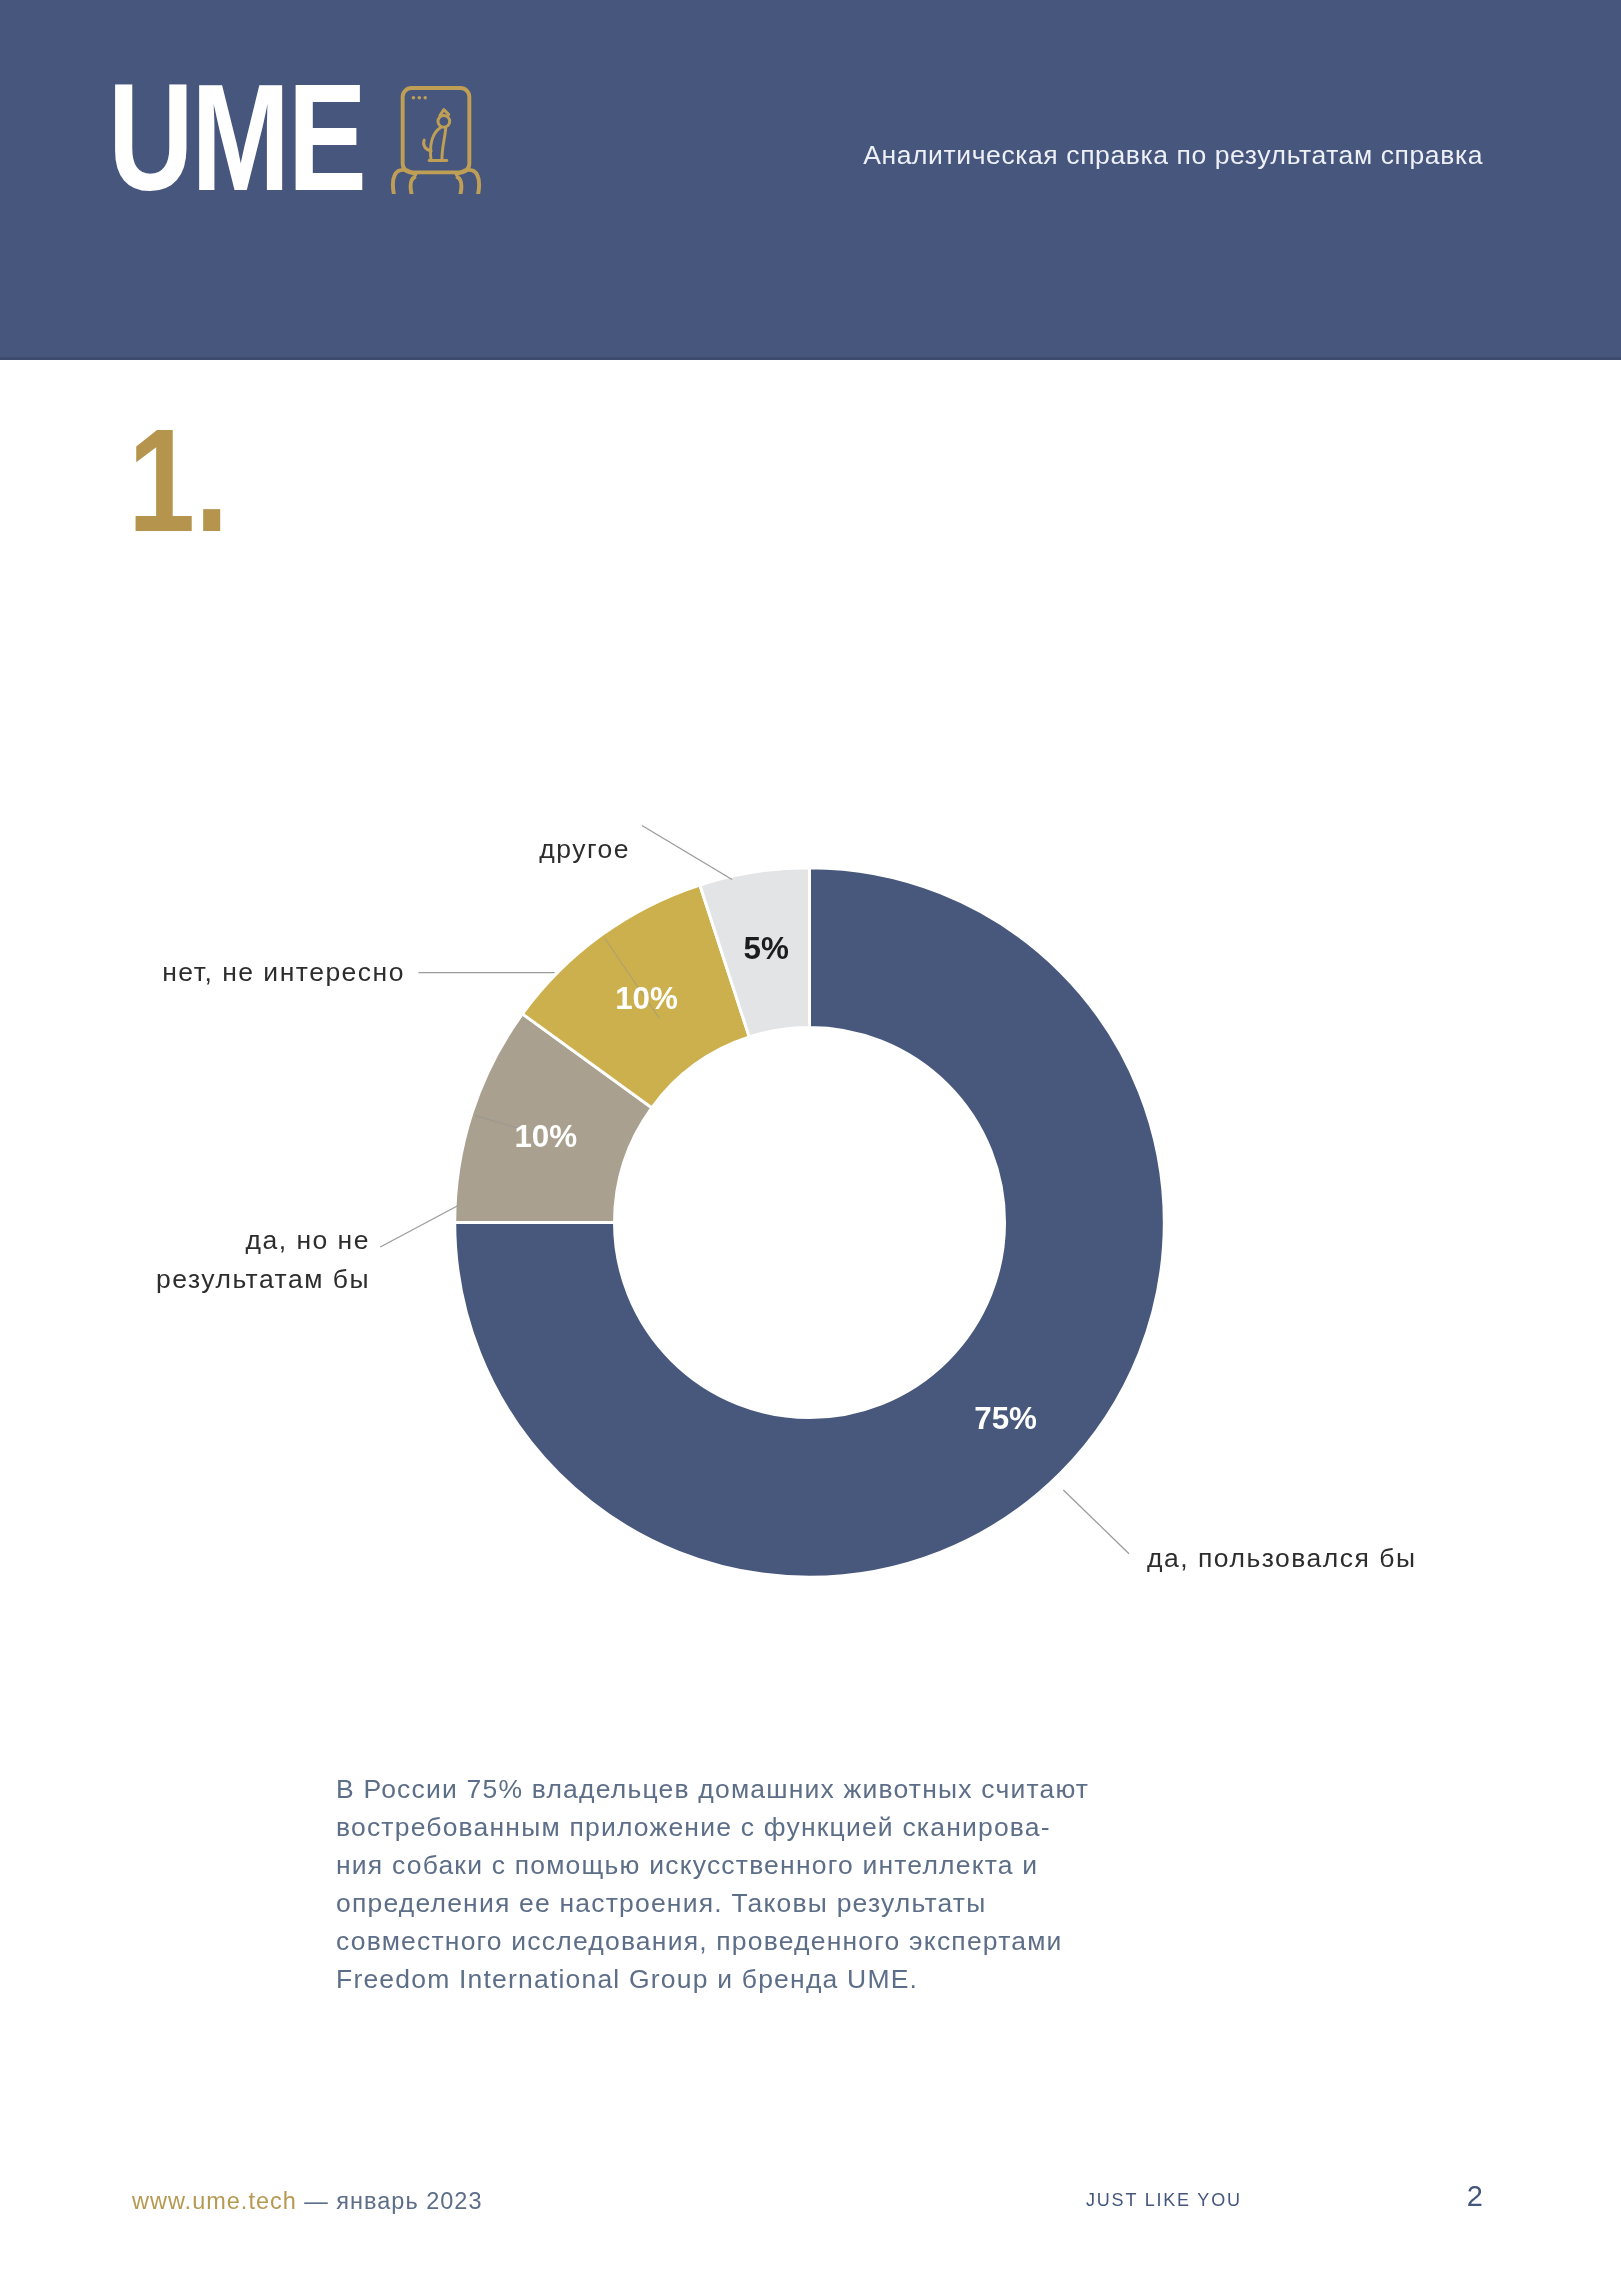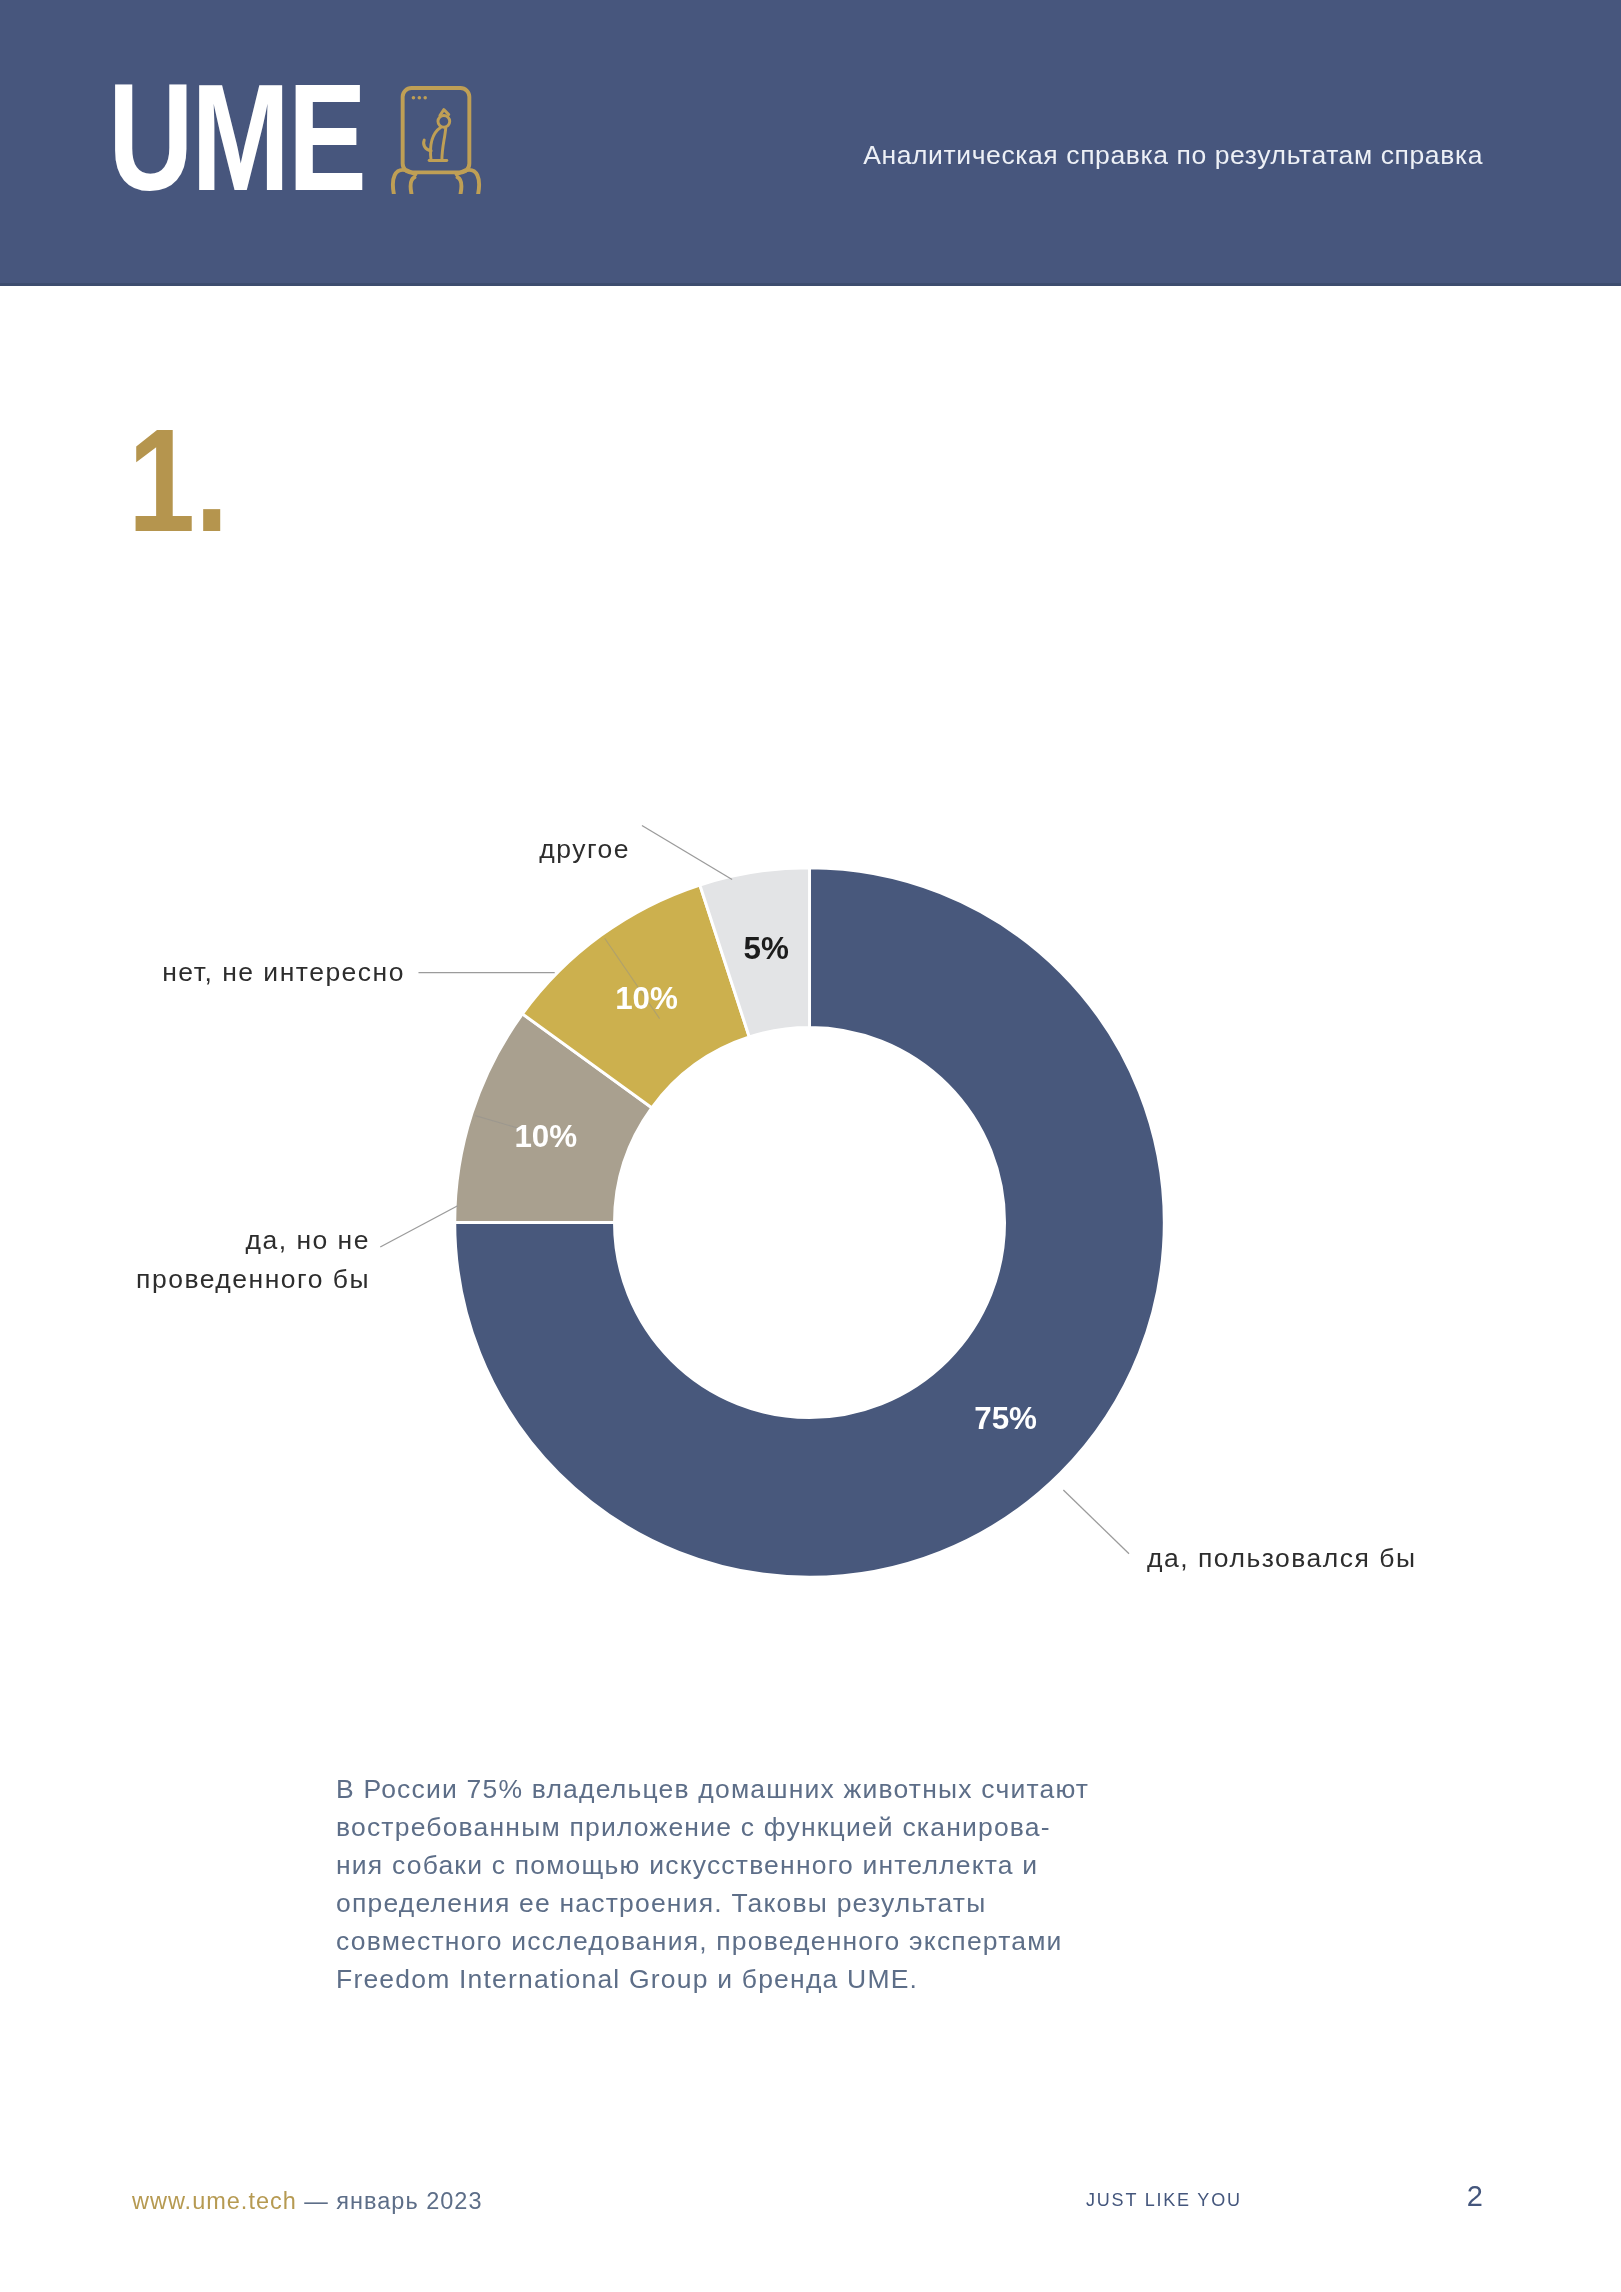--- a/index.html
+++ b/index.html
@@ -2,21 +2,21 @@
 <html><head>
 <meta charset="utf-8">
 <style>
   html,body{margin:0;padding:0;background:#888;}
   .page{
     position:relative;width:1621px;height:2293px;background:#ffffff;
     font-family:"Liberation Sans",sans-serif;overflow:hidden;margin:0 auto;
   }
   
   .header{
-    position:absolute;left:0;top:0;width:100%;height:286px;
+    position:absolute;left:0;top:0;width:100%;height:360px;
     background:#47567d;border-bottom:3.9px solid #3d4c6e;box-sizing:border-box;
   }
   .logo-text{
     position:absolute;left:108px;top:61px;font-size:152px;font-weight:800;
     color:#ffffff;line-height:1;letter-spacing:-2.9px;
     transform:scaleX(.78);transform-origin:left top;white-space:nowrap;
   }
   .logo-icon{position:absolute;left:386px;top:86px;width:100px;height:108px;}
   .tagline{
     position:absolute;right:138px;top:140px;font-size:26.5px;letter-spacing:0.6px;
@@ -113,21 +113,21 @@
     <g id="pct-labels">
         <text x="1026.1" y="1458.1" text-anchor="middle" fill="#ffffff" class="pct">75%</text>
         <text x="556.9" y="1170.5" text-anchor="middle" fill="#ffffff" class="pct">10%</text>
         <text x="659.7" y="1029.0" text-anchor="middle" fill="#ffffff" class="pct">10%</text>
         <text x="781.7" y="978.5" text-anchor="middle" fill="#1c1c1c" class="pct">5%</text>
       </g>
   </svg>
 
   <div class="cat-label lbl-other">другое</div>
   <div class="cat-label lbl-no">нет, не интересно</div>
-  <div class="cat-label lbl-yesbut">да, но не проведенного бы</div>
+  <div class="cat-label lbl-yesbut">да, но не результатам бы</div>
   <div class="cat-label lbl-yes">да, пользовался бы</div>
 
   <div class="summary">В России 75% владельцев домашних животных считают
 востребованным приложение с функцией сканирова-
 ния собаки с помощью искусственного интеллекта и
 определения ее настроения. Таковы результаты
 совместного исследования, проведенного экспертами
 Freedom International Group и бренда UME.</div>
 
   <div class="footer-left"><span class="site">www.ume.tech</span><span> — январь 2023</span></div>

